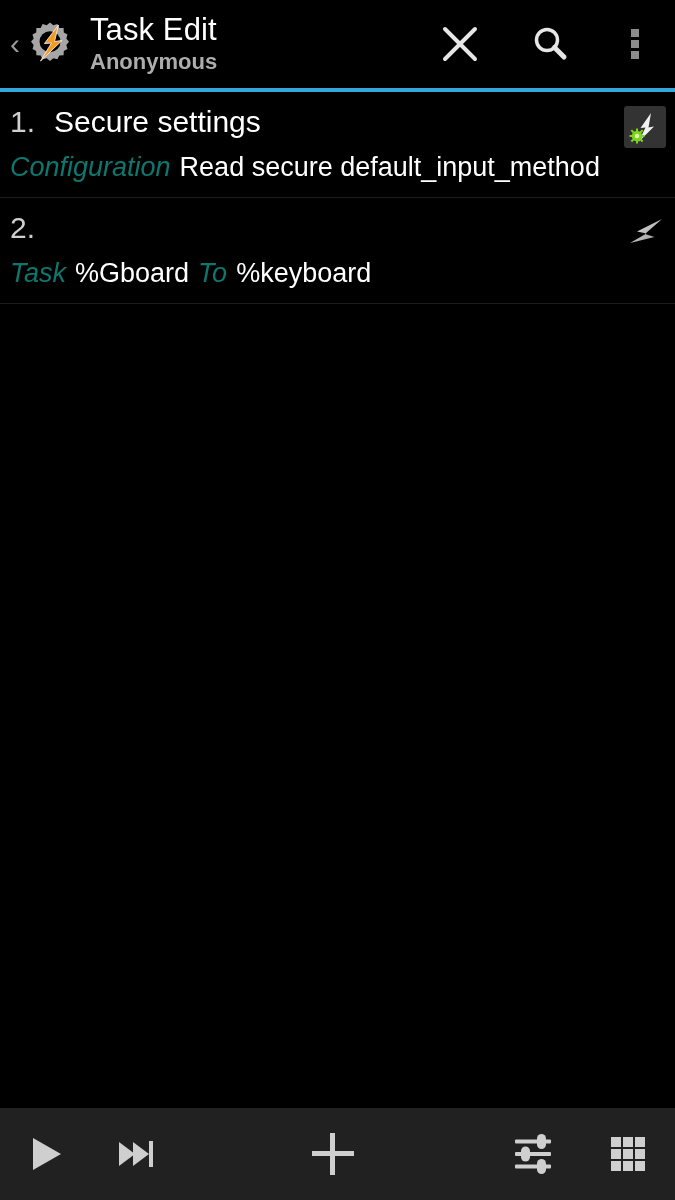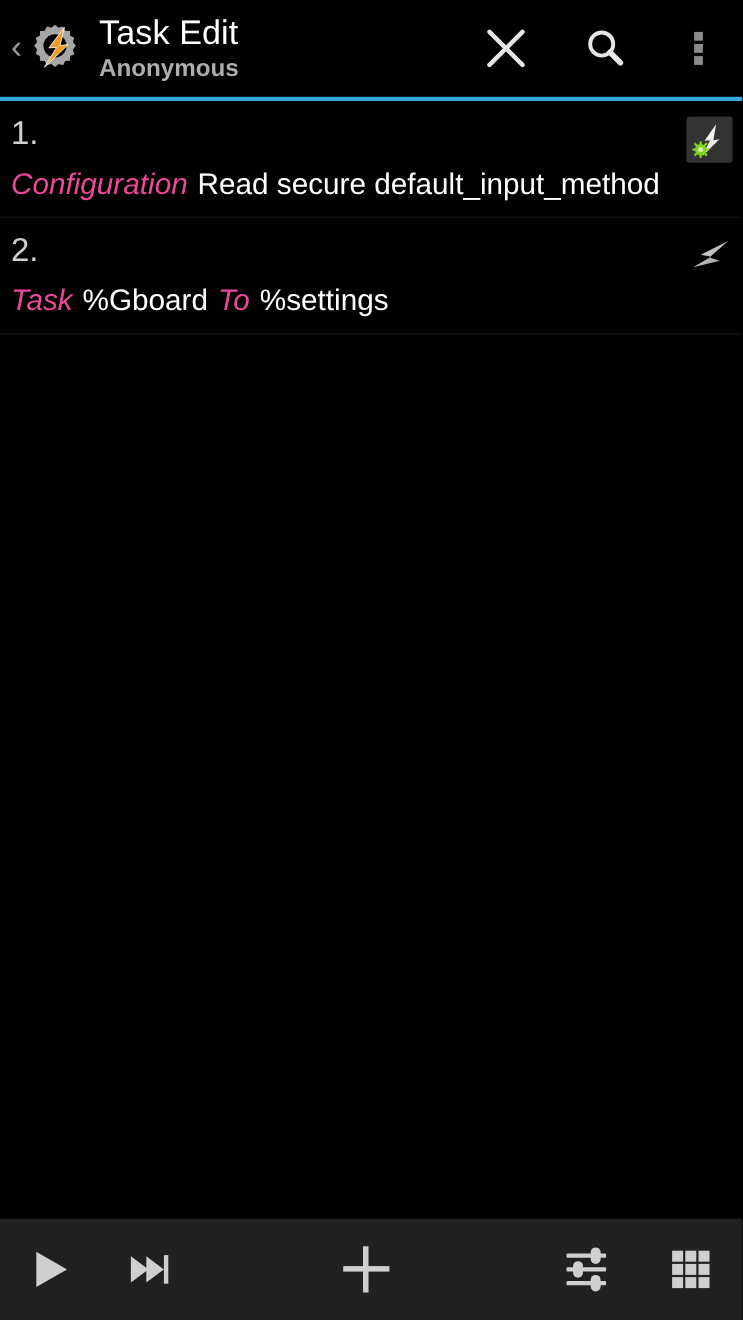--- a/index.html
+++ b/index.html
@@ -97,21 +97,21 @@
   }
   .row-line2 {
     margin-top:3px;
     height:38px;
     display:flex;
     align-items:baseline;
     white-space:nowrap;
     overflow:hidden;
   }
   .arg-label {
-    color:#ec4899;
+    color:#0f766e;
     font-style:italic;
     font-size:27px;
     line-height:36px;
   }
   .arg-value {
     color:#ffffff;
     font-size:27px;
     line-height:36px;
     margin-left:9px;
   }
@@ -218,20 +218,21 @@
     </div>
 
     <div class="blue-rule"></div>
   </div>
 
   <div class="action-list">
 
     <div class="action-row">
       <div class="row-line1">
         <span class="row-num">1.</span>
+        <span class="row-name">Secure settings</span>
       </div>
       <div class="row-line2">
         <span class="arg-label">Configuration</span>
         <span class="arg-value">Read secure default_input_method</span>
       </div>
       <div class="row-icon">
         <div class="icon-box">
           <svg viewBox="0 0 42 42" width="42" height="42">
             <path d="M27 7 L16.5 22 L21.5 21.5 L14.5 36 L30 20.5 L24.5 21.5 Z" fill="#f2f2f2"></path>
             <g fill="#7ed321">
@@ -252,21 +253,21 @@
     </div>
 
     <div class="action-row">
       <div class="row-line1">
         <span class="row-num">2.</span>
       </div>
       <div class="row-line2">
         <span class="arg-label">Task</span>
         <span class="arg-value">%Gboard</span>
         <span class="arg-label">To</span>
-        <span class="arg-value">%settings</span>
+        <span class="arg-value">%keyboard</span>
       </div>
       <div class="row-icon">
         <span>
           <svg viewBox="0 0 42 42" width="42" height="42">
             <defs>
               <linearGradient id="boltg" x1="0" y1="0" x2="1" y2="1">
                 <stop offset="0%" stop-color="#efefef"></stop>
                 <stop offset="55%" stop-color="#b8b8b8"></stop>
                 <stop offset="100%" stop-color="#8e8e8e"></stop>
               </linearGradient>

